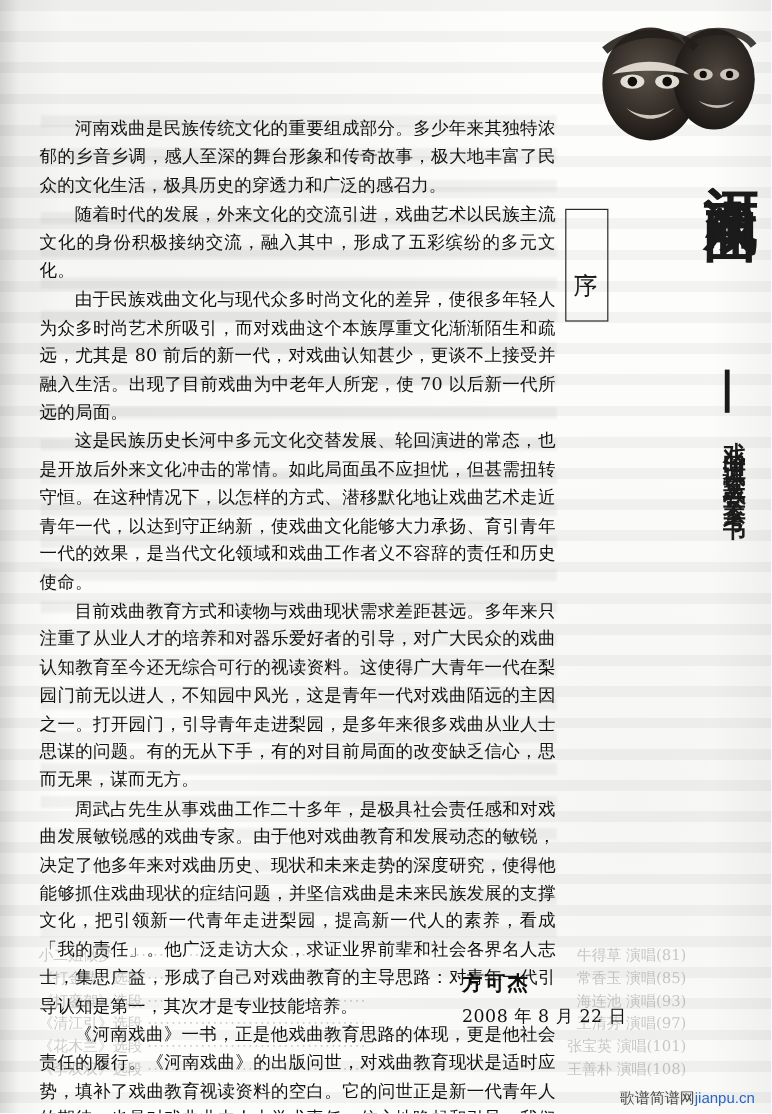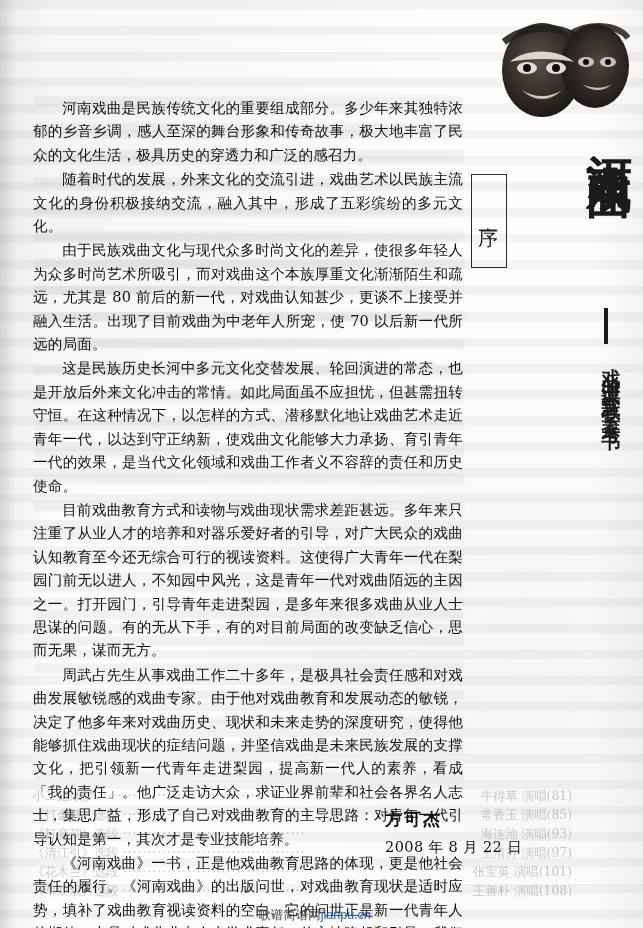--- a/index.html
+++ b/index.html
@@ -202,21 +202,21 @@
     letter-spacing: 1px;
   }
   #toc-ghost .p { flex: 0 0 auto; }
 
   
   #footer {
     position: absolute;
     left: 0;
     bottom: 4px;
     width: 643px;
-    text-align: center;
+    text-align: right;
     padding-right: 14px;
     box-sizing: border-box;
     font-family: "DejaVu Sans", "Liberation Sans", sans-serif;
     font-size: 12.5px;
     color: #4a4a4a;
   }
   #footer .site {
     color: #2a66c8;
     font-family: "Liberation Sans", sans-serif;
   }

